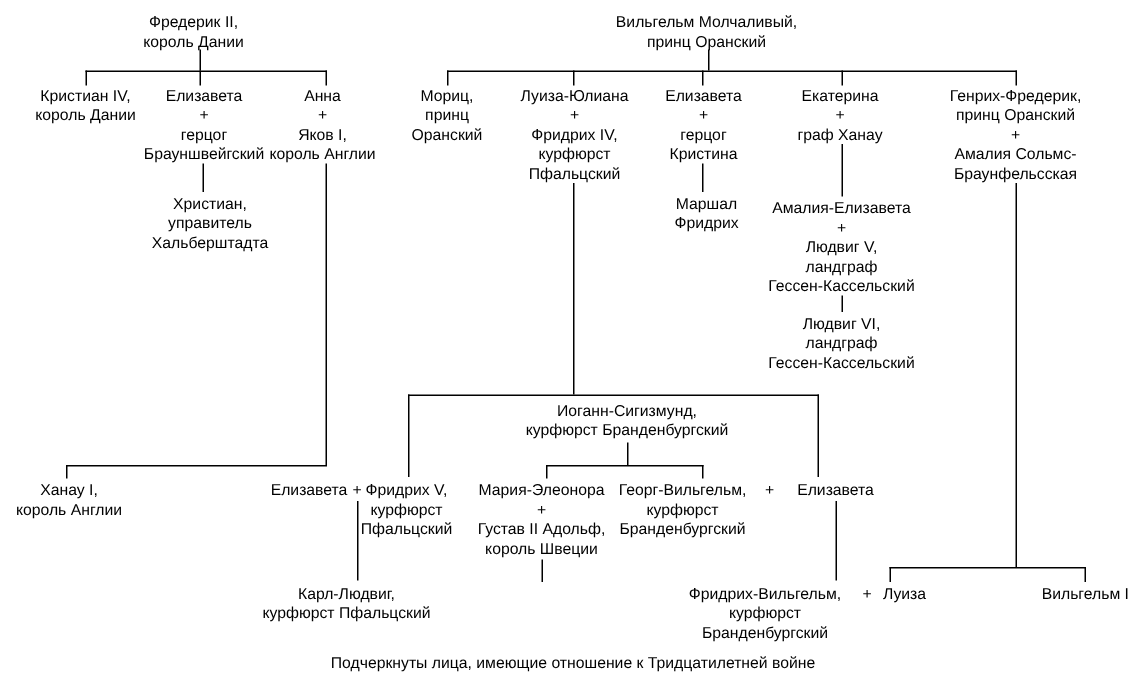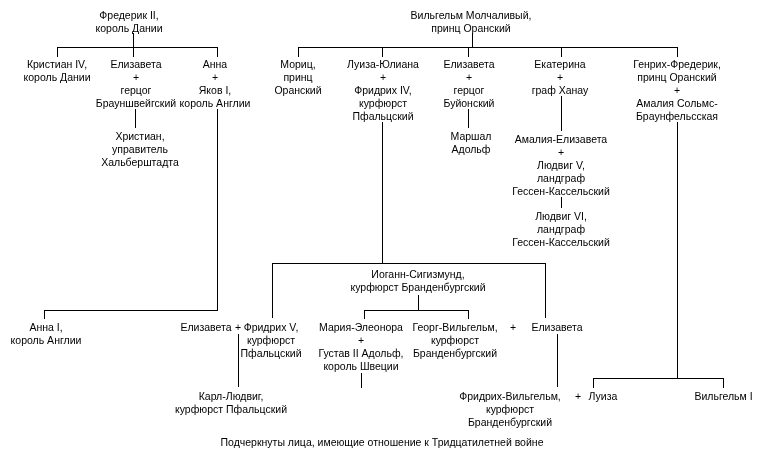--- a/index.html
+++ b/index.html
@@ -59,25 +59,25 @@
     <span class="u">Луиза-Юлиана</span>
     <span>+</span>
     <span>Фридрих IV,</span>
     <span>курфюрст</span>
     <span>Пфальцский</span>
   </div>
   <div class="node" style="left:469px;top:58px">
     <span>Елизавета</span>
     <span>+</span>
     <span class="u">герцог</span>
-    <span class="u">Буйонский</span>
+    <span class="u">Кристина</span>
   </div>
   <div class="node" style="left:471px;top:130px">
     <span class="u">Маршал</span>
-    <span class="u">Адольф</span>
+    <span class="u">Фридрих</span>
   </div>
   <div class="node" style="left:560px;top:58px">
     <span>Екатерина</span>
     <span>+</span>
     <span>граф Ханау</span>
   </div>
   <div class="node" style="left:561px;top:133px">
     <span class="u">Амалия-Елизавета</span>
     <span>+</span>
     <span class="u">Людвиг V,</span>
@@ -95,21 +95,21 @@
     <span>+</span>
     <span class="u">Амалия Сольмс-</span>
     <span class="u">Браунфельсская</span>
   </div>
 
   <div class="node" style="left:418px;top:268px">
     <span class="u">Иоганн-Сигизмунд,</span>
     <span class="u">курфюрст Бранденбургский</span>
   </div>
   <div class="node" style="left:46px;top:321px">
-    <span class="u">Анна I,</span>
+    <span class="u">Ханау I,</span>
     <span class="u">король Англии</span>
   </div>
   <div class="node" style="left:206px;top:321px">
     <span class="u">Елизавета</span>
   </div>
   <div class="node" style="left:238px;top:321px">
     <span>+</span>
   </div>
   <div class="node" style="left:271px;top:321px">
     <span class="u">Фридрих V,</span>

